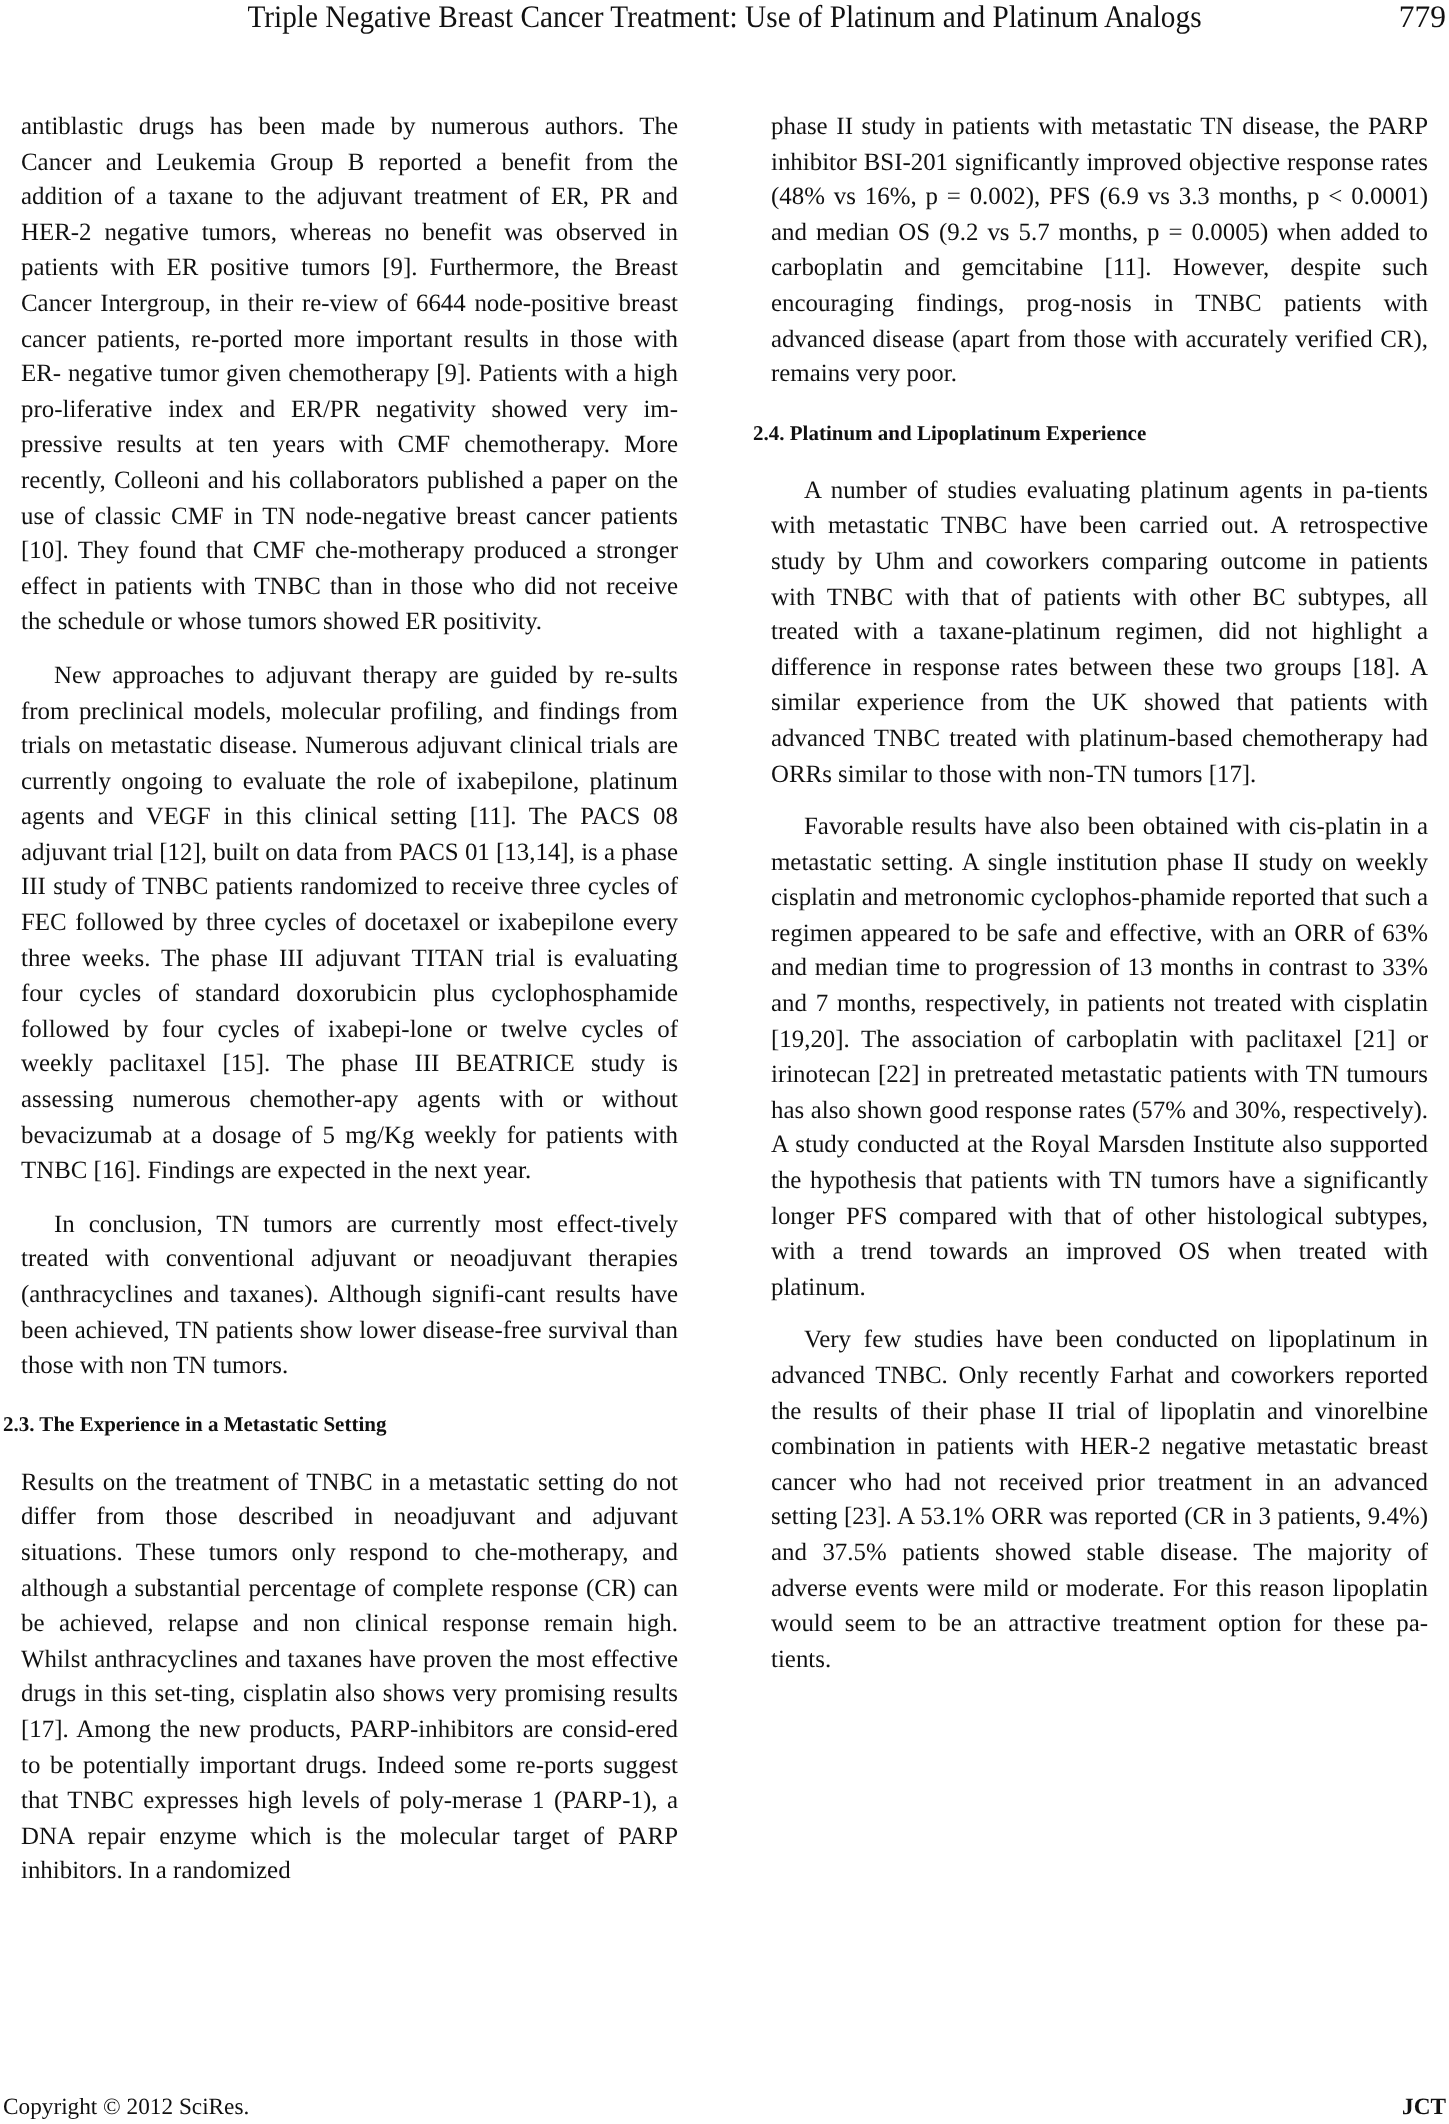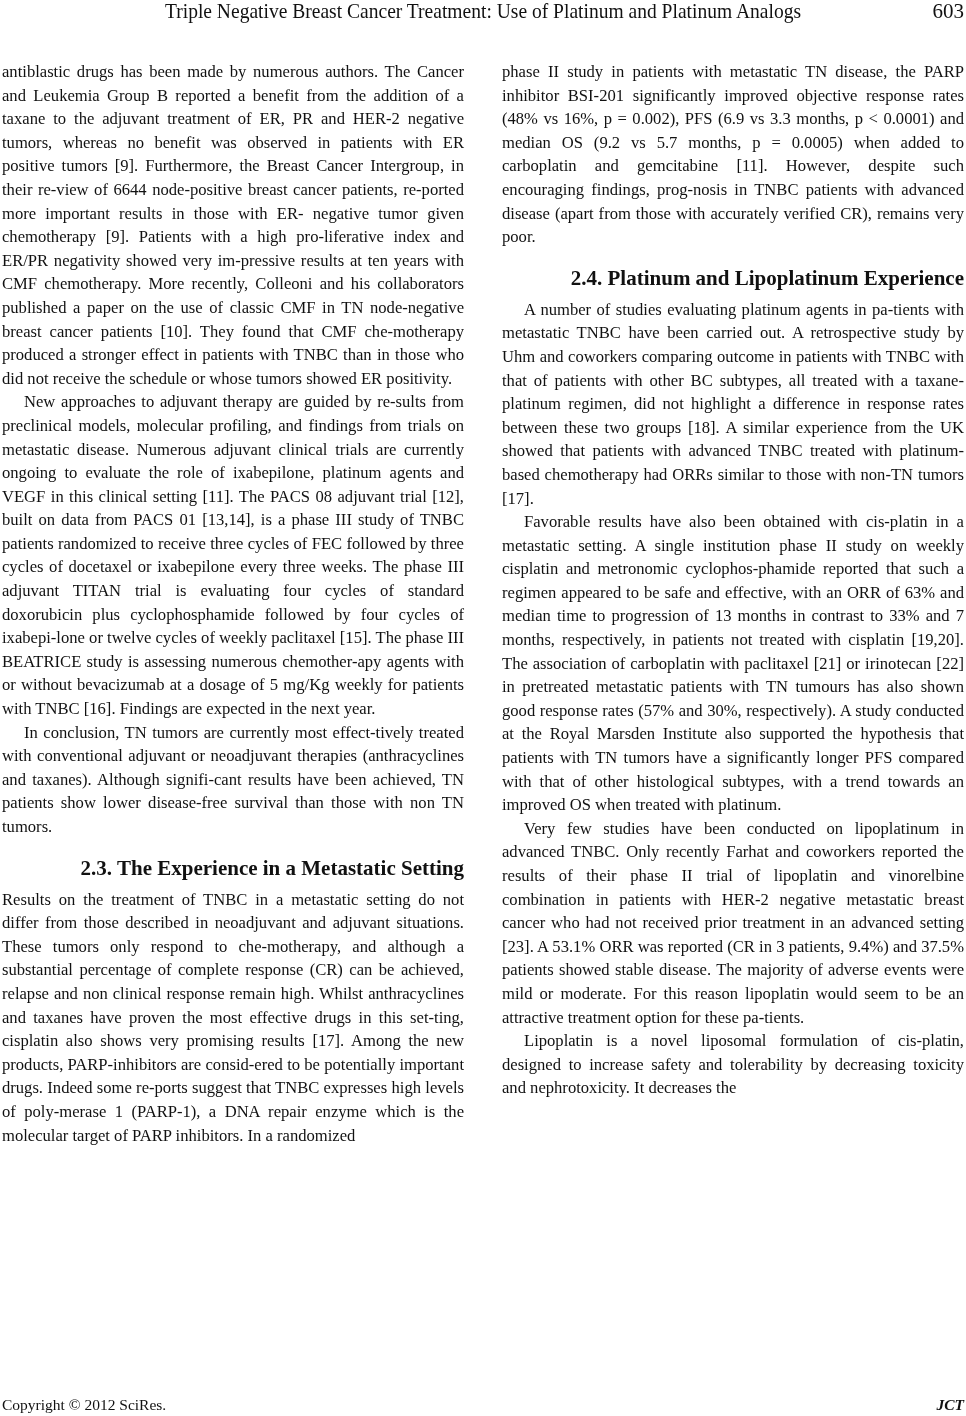--- a/index.html
+++ b/index.html
@@ -17,55 +17,54 @@
       transform: scaleX(0.93); transform-origin: center;
     }
     .page-number { position: absolute; right: 2px; top: 0; }
     .column {
       position: absolute; top: 60px; width: 462px;
       font-size: 16.6px; line-height: 23.6px;
       text-align: justify; hyphens: none;
     }
     .col-left { left: 2px; }
     .col-right { left: 502px; }
-    .para { margin: 0; text-indent: 0; }
+    .para { margin: 12px; text-indent: 0; }
     .para.indent { text-indent: 22px; }
     .section-heading {
       font-family: "Liberation Serif", "DejaVu Serif", serif;
-      font-weight: bold; font-size: 21px; line-height: 26px;
-      margin: 16px 0 7px 0; text-align: right;
+      font-weight: bold; font-size: 14px; line-height: 26px;
+      margin: 16px 0 7px 0; text-align: left;
     }
     .footer {
       position: absolute; top: 1395px; left: 0; width: 966px; height: 22px;
       font-size: 15.5px; line-height: 20px;
     }
     .copyright { position: absolute; left: 2px; top: 0; }
-    .journal-abbrev { position: absolute; right: 2px; top: 0; font-weight: bold; font-style: italic; }
+    .journal-abbrev { position: absolute; right: 2px; top: 0; font-weight: bold; }
   </style>
 </head>
 <body>
 
 <div class="running-header">
   <span class="running-title">Triple Negative Breast Cancer Treatment: Use of Platinum and Platinum Analogs</span>
-  <span class="page-number">603</span>
+  <span class="page-number">779</span>
 </div>
 
 <div class="column col-left">
   <p class="para">antiblastic drugs has been made by numerous authors. The Cancer and Leukemia Group B reported a benefit from the addition of a taxane to the adjuvant treatment of ER, PR and HER-2 negative tumors, whereas no benefit was observed in patients with ER positive tumors [9]. Furthermore, the Breast Cancer Intergroup, in their re-view of 6644 node-positive breast cancer patients, re-ported more important results in those with ER- negative tumor given chemotherapy [9]. Patients with a high pro-liferative index and ER/PR negativity showed very im-pressive results at ten years with CMF chemotherapy. More recently, Colleoni and his collaborators published a paper on the use of classic CMF in TN node-negative breast cancer patients [10]. They found that CMF che-motherapy produced a stronger effect in patients with TNBC than in those who did not receive the schedule or whose tumors showed ER positivity.</p>
   <p class="para indent">New approaches to adjuvant therapy are guided by re-sults from preclinical models, molecular profiling, and findings from trials on metastatic disease. Numerous adjuvant clinical trials are currently ongoing to evaluate the role of ixabepilone, platinum agents and VEGF in this clinical setting [11]. The PACS 08 adjuvant trial [12], built on data from PACS 01 [13,14], is a phase III study of TNBC patients randomized to receive three cycles of FEC followed by three cycles of docetaxel or ixabepilone every three weeks. The phase III adjuvant TITAN trial is evaluating four cycles of standard doxorubicin plus cyclophosphamide followed by four cycles of ixabepi-lone or twelve cycles of weekly paclitaxel [15]. The phase III BEATRICE study is assessing numerous chemother-apy agents with or without bevacizumab at a dosage of 5 mg/Kg weekly for patients with TNBC [16]. Findings are expected in the next year.</p>
   <p class="para indent">In conclusion, TN tumors are currently most effect-tively treated with conventional adjuvant or neoadjuvant therapies (anthracyclines and taxanes). Although signifi-cant results have been achieved, TN patients show lower disease-free survival than those with non TN tumors.</p>
   <h2 class="section-heading">2.3. The Experience in a Metastatic Setting</h2>
   <p class="para">Results on the treatment of TNBC in a metastatic setting do not differ from those described in neoadjuvant and adjuvant situations. These tumors only respond to che-motherapy, and although a substantial percentage of complete response (CR) can be achieved, relapse and non clinical response remain high. Whilst anthracyclines and taxanes have proven the most effective drugs in this set-ting, cisplatin also shows very promising results [17]. Among the new products, PARP-inhibitors are consid-ered to be potentially important drugs. Indeed some re-ports suggest that TNBC expresses high levels of poly-merase 1 (PARP-1), a DNA repair enzyme which is the molecular target of PARP inhibitors. In a randomized</p>
 </div>
 
 <div class="column col-right">
   <p class="para">phase II study in patients with metastatic TN disease, the PARP inhibitor BSI-201 significantly improved objective response rates (48% vs 16%, p = 0.002), PFS (6.9 vs 3.3 months, p &lt; 0.0001) and median OS (9.2 vs 5.7 months, p = 0.0005) when added to carboplatin and gemcitabine [11]. However, despite such encouraging findings, prog-nosis in TNBC patients with advanced disease (apart from those with accurately verified CR), remains very poor.</p>
   <h2 class="section-heading">2.4. Platinum and Lipoplatinum Experience</h2>
   <p class="para indent">A number of studies evaluating platinum agents in pa-tients with metastatic TNBC have been carried out. A retrospective study by Uhm and coworkers comparing outcome in patients with TNBC with that of patients with other BC subtypes, all treated with a taxane-platinum regimen, did not highlight a difference in response rates between these two groups [18]. A similar experience from the UK showed that patients with advanced TNBC treated with platinum-based chemotherapy had ORRs similar to those with non-TN tumors [17].</p>
   <p class="para indent">Favorable results have also been obtained with cis-platin in a metastatic setting. A single institution phase II study on weekly cisplatin and metronomic cyclophos-phamide reported that such a regimen appeared to be safe and effective, with an ORR of 63% and median time to progression of 13 months in contrast to 33% and 7 months, respectively, in patients not treated with cisplatin [19,20]. The association of carboplatin with paclitaxel [21] or irinotecan [22] in pretreated metastatic patients with TN tumours has also shown good response rates (57% and 30%, respectively). A study conducted at the Royal Marsden Institute also supported the hypothesis that patients with TN tumors have a significantly longer PFS compared with that of other histological subtypes, with a trend towards an improved OS when treated with platinum.</p>
   <p class="para indent">Very few studies have been conducted on lipoplatinum in advanced TNBC. Only recently Farhat and coworkers reported the results of their phase II trial of lipoplatin and vinorelbine combination in patients with HER-2 negative metastatic breast cancer who had not received prior treatment in an advanced setting [23]. A 53.1% ORR was reported (CR in 3 patients, 9.4%) and 37.5% patients showed stable disease. The majority of adverse events were mild or moderate. For this reason lipoplatin would seem to be an attractive treatment option for these pa-tients.</p>
-  <p class="para indent">Lipoplatin is a novel liposomal formulation of cis-platin, designed to increase safety and tolerability by decreasing toxicity and nephrotoxicity. It decreases the</p>
 </div>
 
 <div class="footer">
   <span class="copyright">Copyright © 2012 SciRes.</span>
   <span class="journal-abbrev">JCT</span>
 </div>
 
 </body></html>

